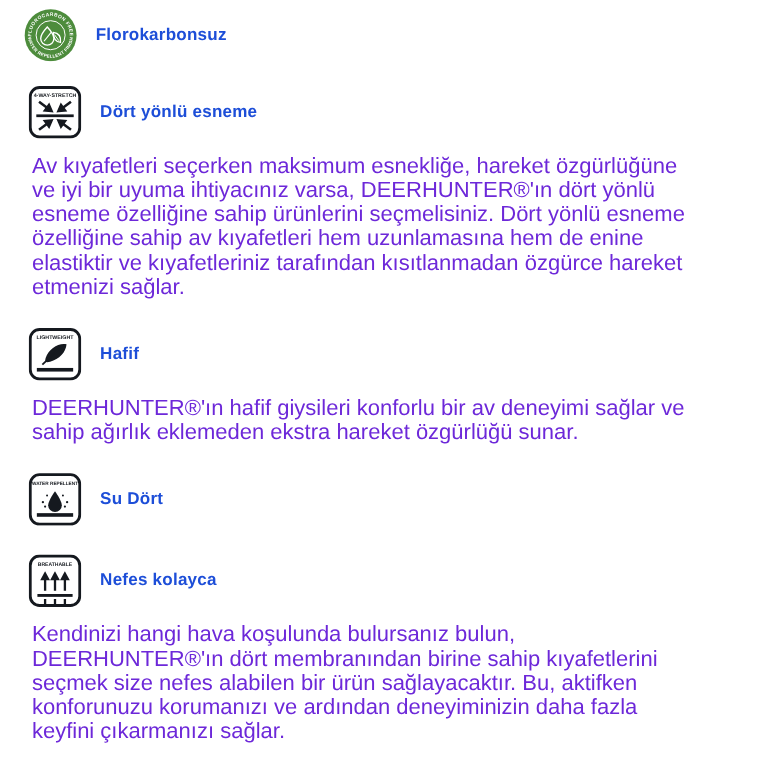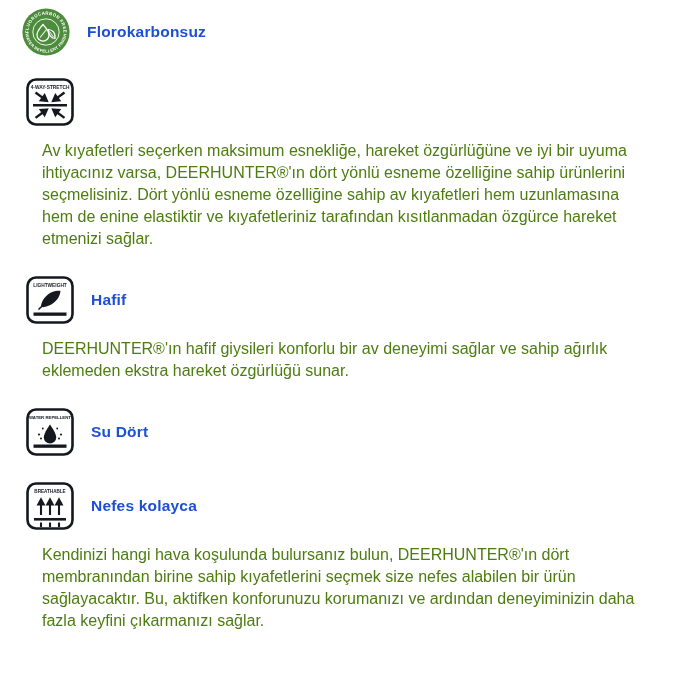--- a/index.html
+++ b/index.html
@@ -29,25 +29,25 @@
   .feature-row.mt { margin-top: 26px; align-items: center; }
   .feature-row.mt-badge { margin-top: 22px; }
   h3.feature-heading {
     margin: 0;
     font-size: 15.5px;
     font-weight: bold;
     letter-spacing: 0.2px;
     color: #1d4ed8;
   }
   p.feature-paragraph {
-    margin: 14px 0 0 16px;
+    margin: 14px 0 0 3px;
     max-width: 600px;
-    font-size: 16px;
+    font-size: 20px;
     line-height: 22px;
-    color: #4d7c0f;
+    color: #6d28d9;
   }
   .icon-svg { display: block; flex: 0 0 auto; }
   .icon-svg text { font-family: "Liberation Sans", sans-serif; }
 </style>
 </head>
 <body>
 
 <div class="wrap">
 
   <div class="feature-row badge-row">
@@ -83,20 +83,21 @@
         <line x1="9.5" y1="14.5" x2="16.8" y2="19.9"></line>
           <polygon points="20.8,22.8 15.0,22.3 18.5,17.5"></polygon>
         <line x1="38.5" y1="14.5" x2="31.2" y2="19.9"></line>
           <polygon points="27.2,22.8 33.0,22.3 29.5,17.5"></polygon>
         <line x1="9.5" y1="39.9" x2="16.8" y2="34.5"></line>
           <polygon points="20.8,31.6 15.0,32.1 18.5,36.9"></polygon>
         <line x1="38.5" y1="39.9" x2="31.2" y2="34.5"></line>
           <polygon points="27.2,31.6 33.0,32.1 29.5,36.9"></polygon>
       </g>
     </svg>
+    <h3 class="feature-heading">Dört yönlü esneme</h3>
   </div>
 
   <p class="feature-paragraph">Av kıyafetleri seçerken maksimum esnekliğe, hareket özgürlüğüne ve iyi bir uyuma ihtiyacınız varsa, DEERHUNTER®'ın dört yönlü esneme özelliğine sahip ürünlerini seçmelisiniz. Dört yönlü esneme özelliğine sahip av kıyafetleri hem uzunlamasına hem de enine elastiktir ve kıyafetleriniz tarafından kısıtlanmadan özgürce hareket etmenizi sağlar.</p>
 
   <div class="feature-row mt">
     <svg class="icon-svg" width="48" height="48" viewBox="0 0 48 48" aria-hidden="true">
       <rect x="1.5" y="1.5" width="45" height="45" rx="8.5" fill="#ffffff" stroke="#15191f" stroke-width="2.6"></rect>
       <text x="24" y="10.5" text-anchor="middle" font-size="4.8" font-weight="bold" fill="#15191f">LIGHTWEIGHT</text>
       <g>
         <path d="M34.5 15 C27 13.5 18.5 19 15.5 27.5 C15 29 15 30.2 15.6 30.8 C16.2 31.4 17.8 31.3 19.5 30.8 C28 28.5 33.8 22.5 34.5 15 Z" fill="#15191f"></path>

